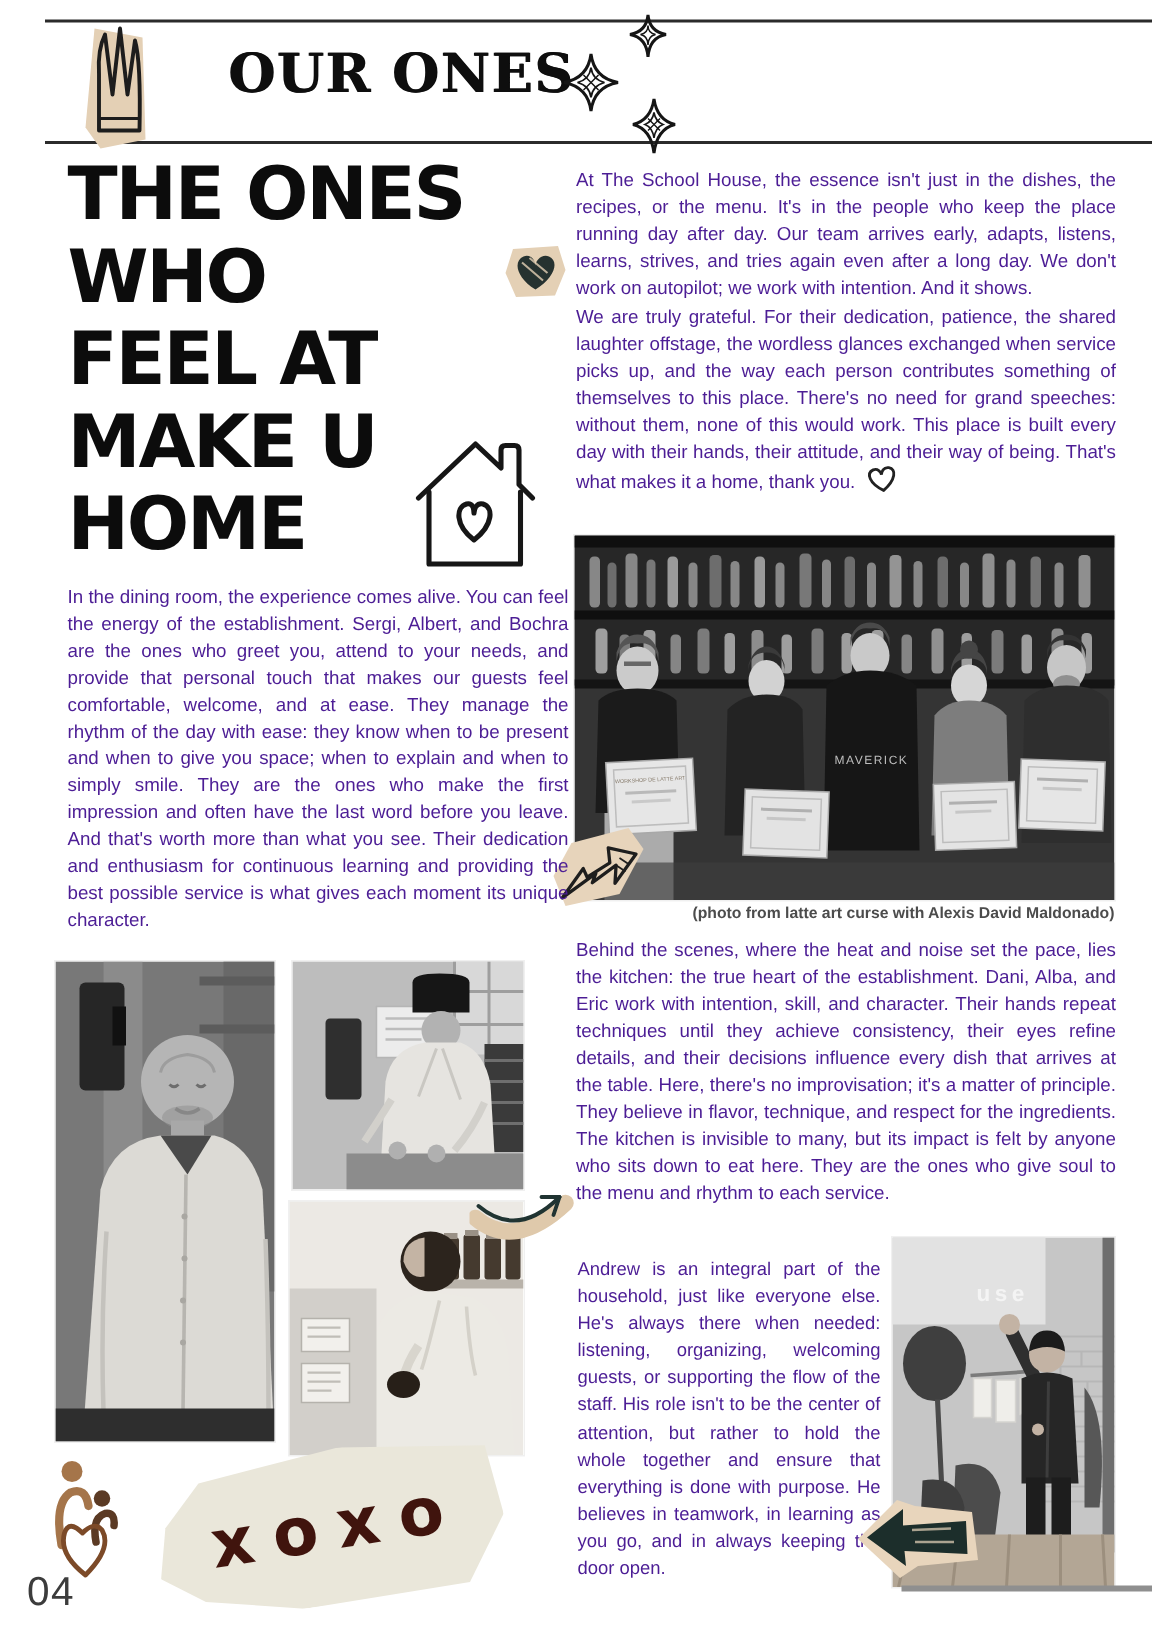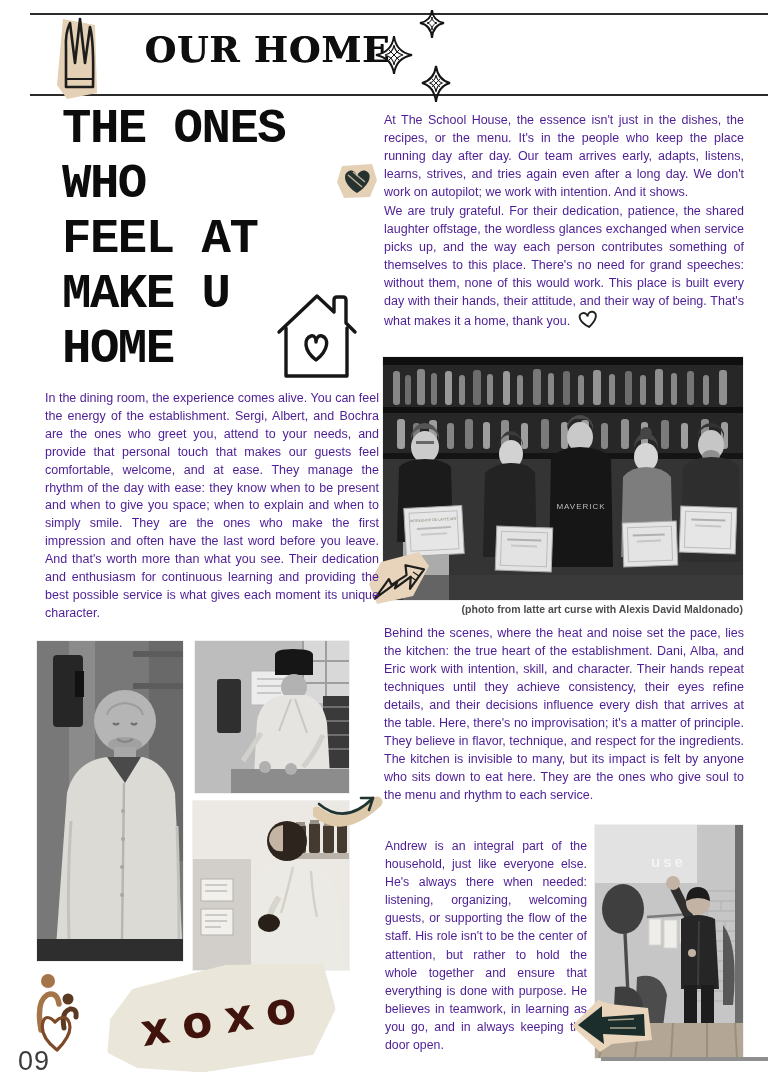--- a/index.html
+++ b/index.html
@@ -48,36 +48,36 @@
 
   <div class="abs rule" style="left:30px;top:13px;width:738px;"></div>
   <div class="abs rule" style="left:30px;top:94px;width:738px;"></div>
 
   <svg class="abs" style="left:53px;top:15px;" width="50" height="86" viewBox="0 0 50 86">
     <path d="M10,4 L4,70 L14,84 L44,78 L42,10 Z" fill="#e4d0b5"></path>
     <path d="M13,72 L13,34 Q12,18 17,8 L22,48 L27,4 L32,48 L37,12 Q41,26 40,72 Z" fill="none" stroke="#1d1d1d" stroke-width="2.6" stroke-linejoin="round"></path>
     <path d="M13,64 L40,64" stroke="#1d1d1d" stroke-width="2" fill="none"></path>
   </svg>
 
-  <div class="abs masthead-title" style="left:140px;top:28px;width:255px;">OUR HOME</div>
+  <div class="abs masthead-title" style="left:140px;top:28px;width:255px;">OUR ONES</div>
 
   <svg class="abs" style="left:372px;top:8px;" width="84" height="108" viewBox="0 0 84 108">
     <g stroke="#151515" fill="none" stroke-width="2">
       <path d="M22,28 Q24,44 40,47 Q24,50 22,66 Q20,50 4,47 Q20,44 22,28 Z"></path>
       <path d="M22,37 Q23,45 31,47 Q23,49 22,57 Q21,49 13,47 Q21,45 22,37 Z" stroke-width="1.2"></path>
       <path d="M17,42 L27,52 M27,42 L17,52" stroke-width="1"></path>
       <path d="M60,2 Q61,13 72,15 Q61,17 60,30 Q59,17 48,15 Q59,13 60,2 Z"></path>
       <path d="M60,9 Q60,14 65,15 Q60,16 60,22 Q60,16 55,15 Q60,14 60,9 Z" stroke-width="1"></path>
       <path d="M64,58 Q66,72 78,75 Q66,78 64,94 Q62,78 50,75 Q62,72 64,58 Z"></path>
       <path d="M64,67 Q65,73 70,75 Q65,77 64,84 Q63,77 58,75 Q63,73 64,67 Z" stroke-width="1.1"></path>
       <path d="M60,71 L68,79 M68,71 L60,79" stroke-width="0.9"></path>
     </g>
   </svg>
 
-  <div class="abs headline" style="left:62px;top:102px;width:345px;font-family:Liberation Mono, monospace;">
+  <div class="abs headline" style="left:45px;top:102px;width:345px;">
     <div>THE ONES</div>
     <div>WHO</div>
     <div>FEEL AT</div>
     <div>MAKE U</div>
     <div>HOME</div>
   </div>
 
   <svg class="abs" style="left:336px;top:162px;" width="42" height="38" viewBox="0 0 42 38">
     <path d="M6,4 L36,2 L41,18 L34,35 L8,36 L1,20 Z" fill="#e4d0b5"></path>
     <path d="M21,31 C8,23 6,12 13,9 C18,7 21,12 21,15 C21,12 25,7 30,9 C37,12 34,23 21,31 Z" fill="#263230"></path>
@@ -345,15 +345,15 @@
     <path d="M8,60 Q3,32 14,25 Q24,21 26,34" fill="none" stroke="#a5754a" stroke-width="5.5" stroke-linecap="round"></path>
     <circle cx="35" cy="29" r="5.5" fill="#5b3a24"></circle>
     <path d="M31,58 Q28,42 37,39 Q44,38 43,47" fill="none" stroke="#5b3a24" stroke-width="5" stroke-linecap="round"></path>
     <path d="M24,80 Q6,66 10,52 Q13,43 22,52 Q30,44 35,50 Q42,62 24,80 Z" fill="none" stroke="#7c4a28" stroke-width="3.2" stroke-linejoin="round"></path>
   </svg>
 
   <div class="abs xoxo-blob" style="left:104px;top:966px;width:232px;height:104px;">
     <span class="xoxo-text">xoxo</span>
   </div>
 
-  <div class="abs pagenum" style="left:18px;top:1046px;">09</div>
+  <div class="abs pagenum" style="left:18px;top:1046px;">04</div>
 
 </div>
 
 </body></html>

